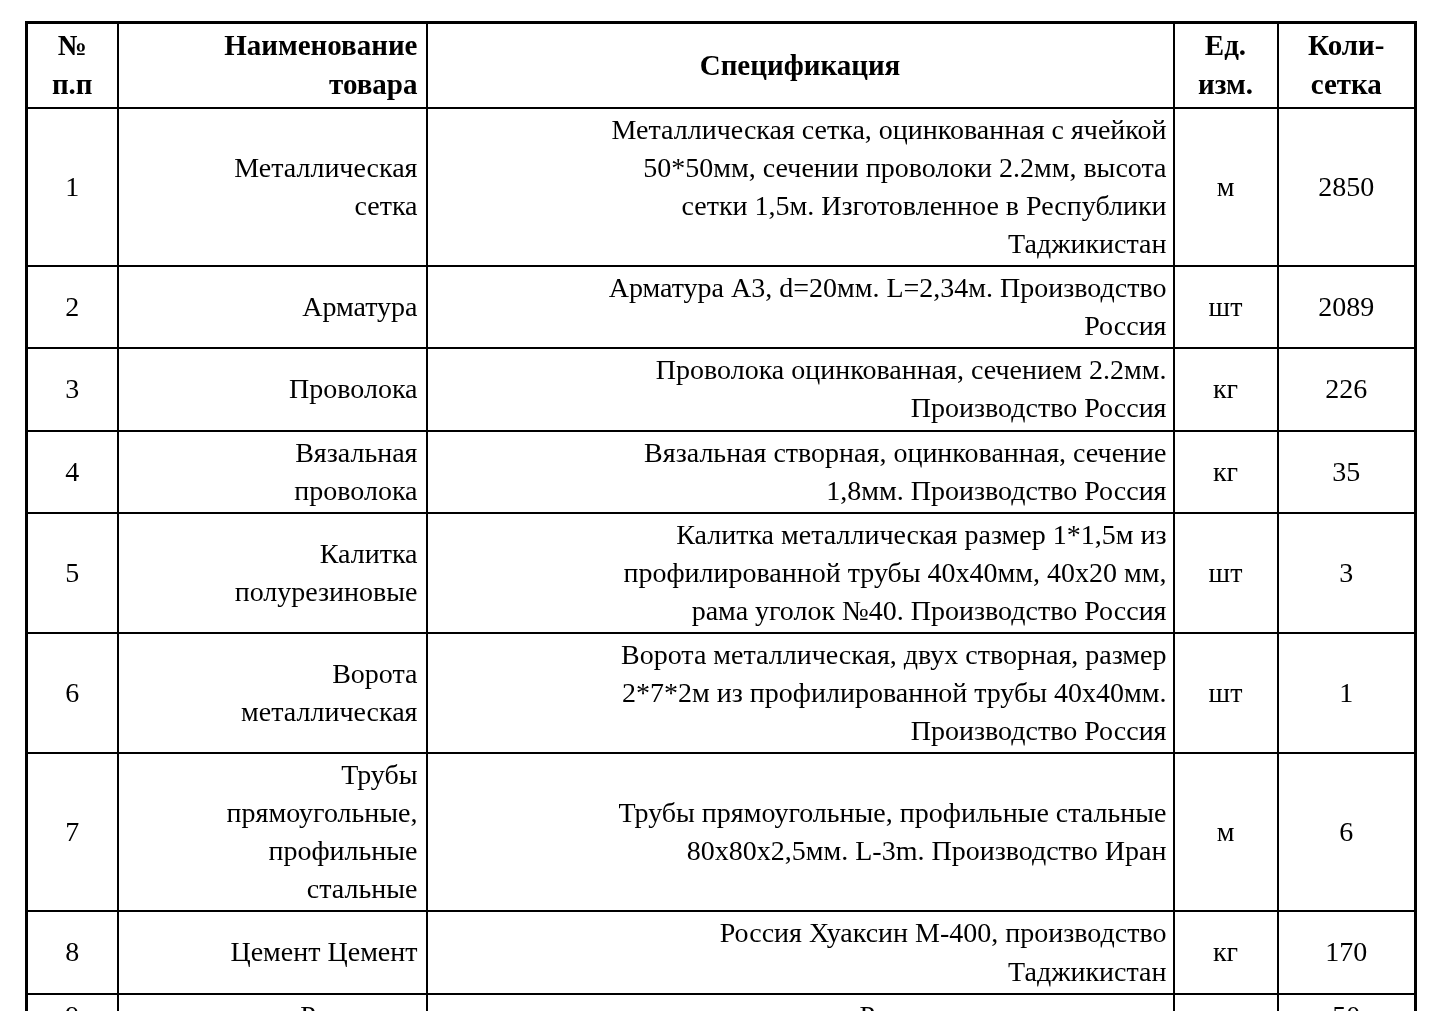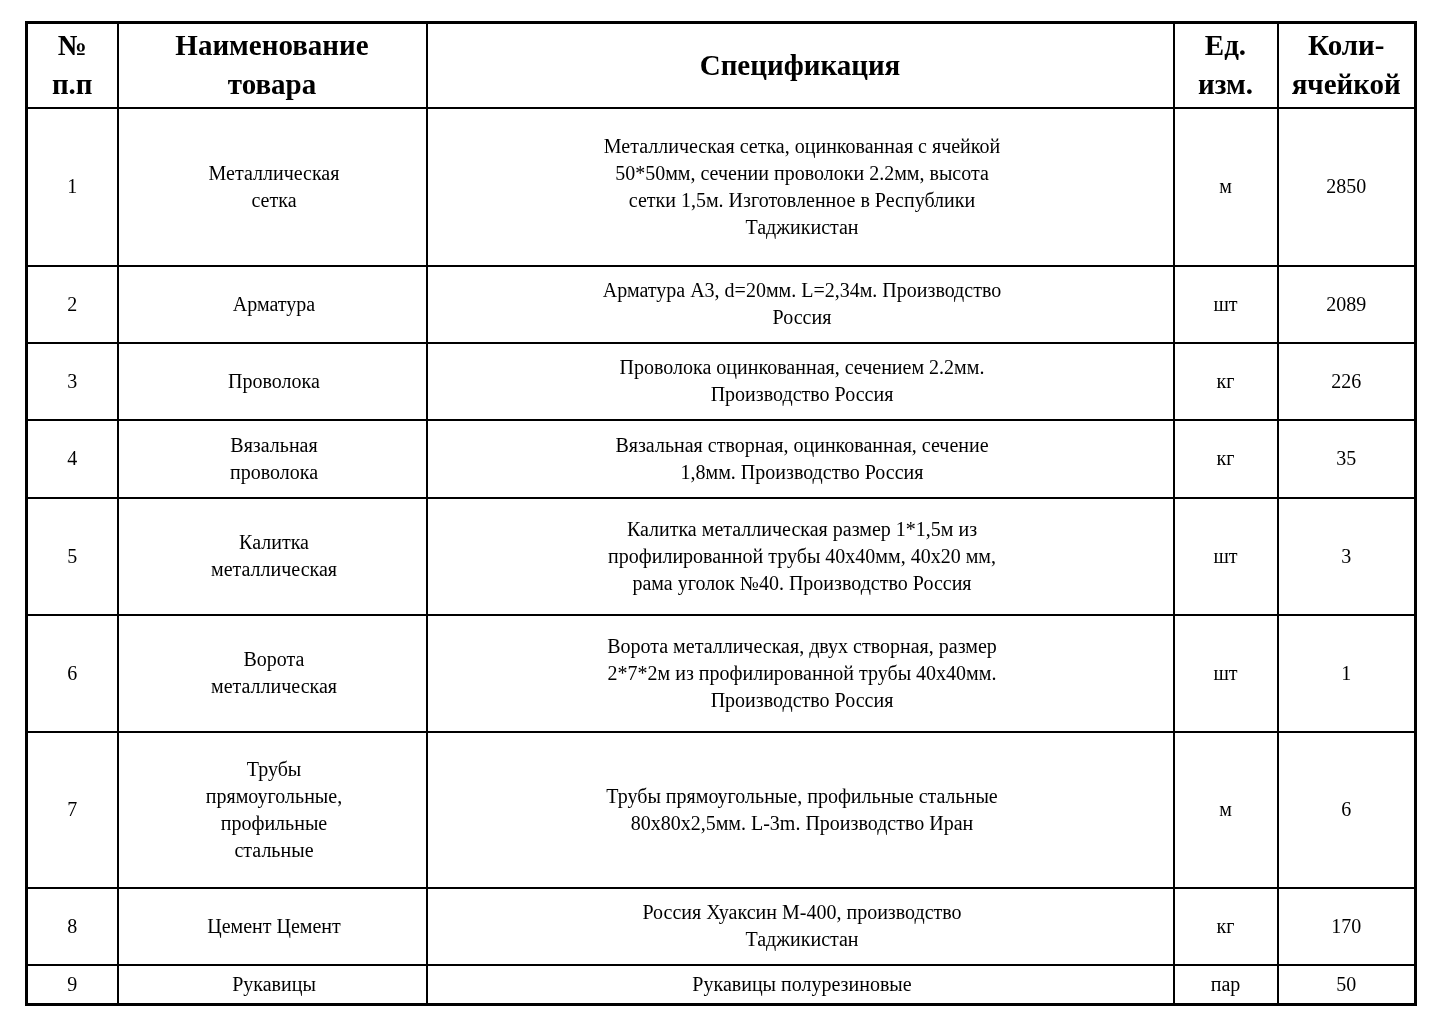--- a/index.html
+++ b/index.html
@@ -38,25 +38,25 @@
     vertical-align: middle;
     line-height: 1.36;
     overflow: hidden;
   }
   th {
     font-size: 29px;
     font-weight: bold;
     padding: 2px 8px;
   }
   td {
-    font-size: 20px;
+    font-size: 28px;
     font-weight: normal;
     padding: 2px 8px;
   }
-  th.a-left, td.a-left { text-align: center; }
+  th.a-left, td.a-left { text-align: right; }
   th.a-center, td.a-center { text-align: center; }
   td.cell-name { padding-left: 12px; }
   td.cell-spec { padding-left: 10px; padding-right: 6px; }
 
   tr.r-header { height: 80px; }
   tr.r-1 { height: 158px; }
   tr.r-2 { height: 77px; }
   tr.r-3 { height: 77px; }
   tr.r-4 { height: 78px; }
   tr.r-5 { height: 117px; }
@@ -80,21 +80,21 @@
     <thead>
       <tr class="r-header">
         <th class="a-center">№
 п.п</th>
         <th class="a-left">Наименование
 товара</th>
         <th class="a-center">Спецификация</th>
         <th class="a-center">Ед.
 изм.</th>
         <th class="a-center">Коли-
-ячейкой</th>
+сетка</th>
       </tr>
     </thead>
     <tbody>
       <tr class="r-1">
         <td class="a-center cell-num">1</td>
         <td class="a-left cell-name">Металлическая
 сетка</td>
         <td class="a-left cell-spec">Металлическая сетка, оцинкованная с ячейкой
 50*50мм, сечении проволоки 2.2мм,  высота
 сетки 1,5м. Изготовленное в Республики
@@ -123,21 +123,21 @@
         <td class="a-left cell-name">Вязальная
 проволока</td>
         <td class="a-left cell-spec">Вязальная створная, оцинкованная, сечение
 1,8мм. Производство Россия</td>
         <td class="a-center cell-unit">кг</td>
         <td class="a-center cell-qty">35</td>
       </tr>
       <tr class="r-5">
         <td class="a-center cell-num">5</td>
         <td class="a-left cell-name">Калитка
-металлическая</td>
+полурезиновые</td>
         <td class="a-left cell-spec">Калитка металлическая размер 1*1,5м из
 профилированной трубы  40х40мм, 40х20 мм,
 рама уголок №40. Производство Россия</td>
         <td class="a-center cell-unit">шт</td>
         <td class="a-center cell-qty">3</td>
       </tr>
       <tr class="r-6">
         <td class="a-center cell-num">6</td>
         <td class="a-left cell-name">Ворота
 металлическая</td>

